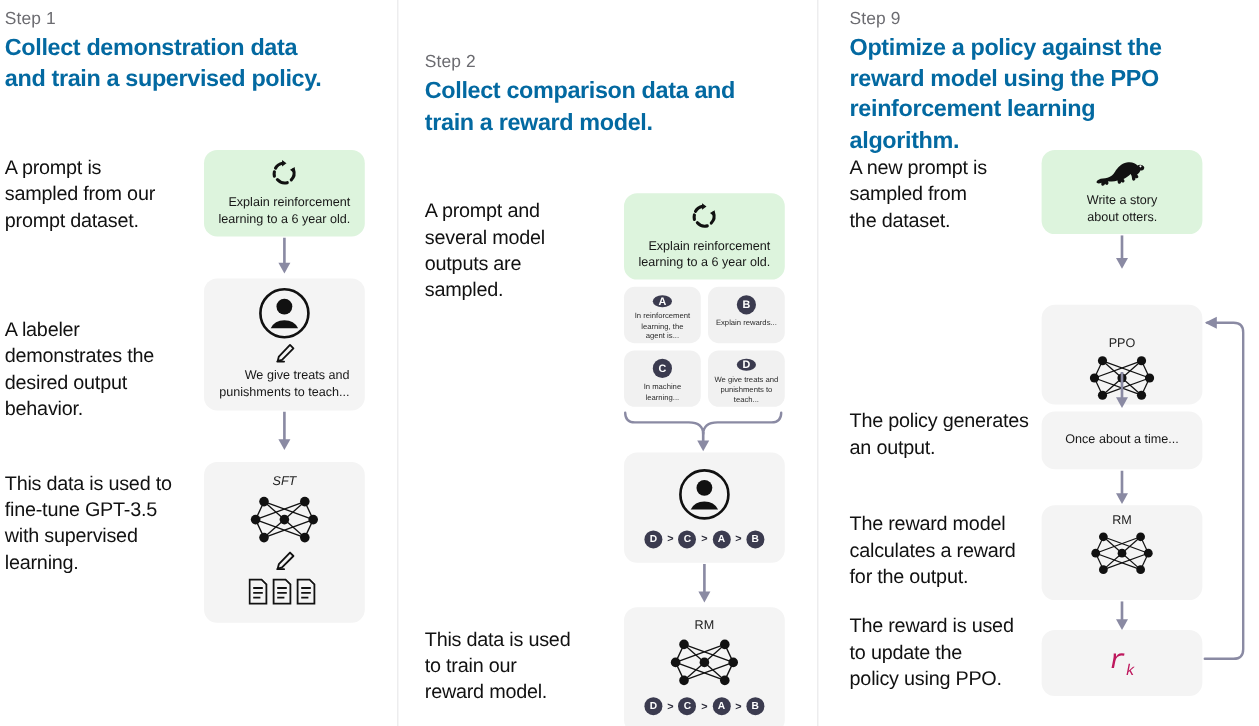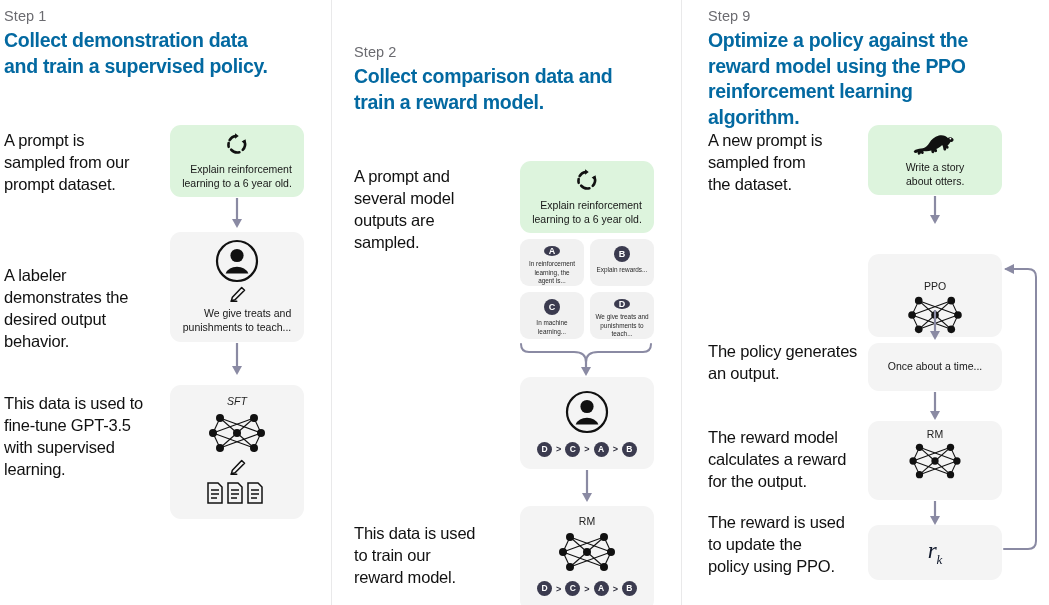--- a/index.html
+++ b/index.html
@@ -120,24 +120,24 @@
     gap: 4px;
     margin-top: 8px;
   }
   .rankrow .badge { width: 15px; height: 15px; font-size: 8.5px; }
   .rankrow .gt { font-size: 9px; color: #2c2c3a; font-weight: bold; }
 
   .arrow {
     position: absolute;
   }
   .rk {
-    font-family: Liberation Serif, serif;
+    font-family: Liberation Mono, monospace;
     font-style: italic;
     font-size: 23px;
-    color: #0f172a;
+    color: #be185d;
   }
   .rk sub {
     font-size: 13px;
     font-style: italic;
   }
   svg { display: block; }
 </style>
 </head>
 <body>
 

